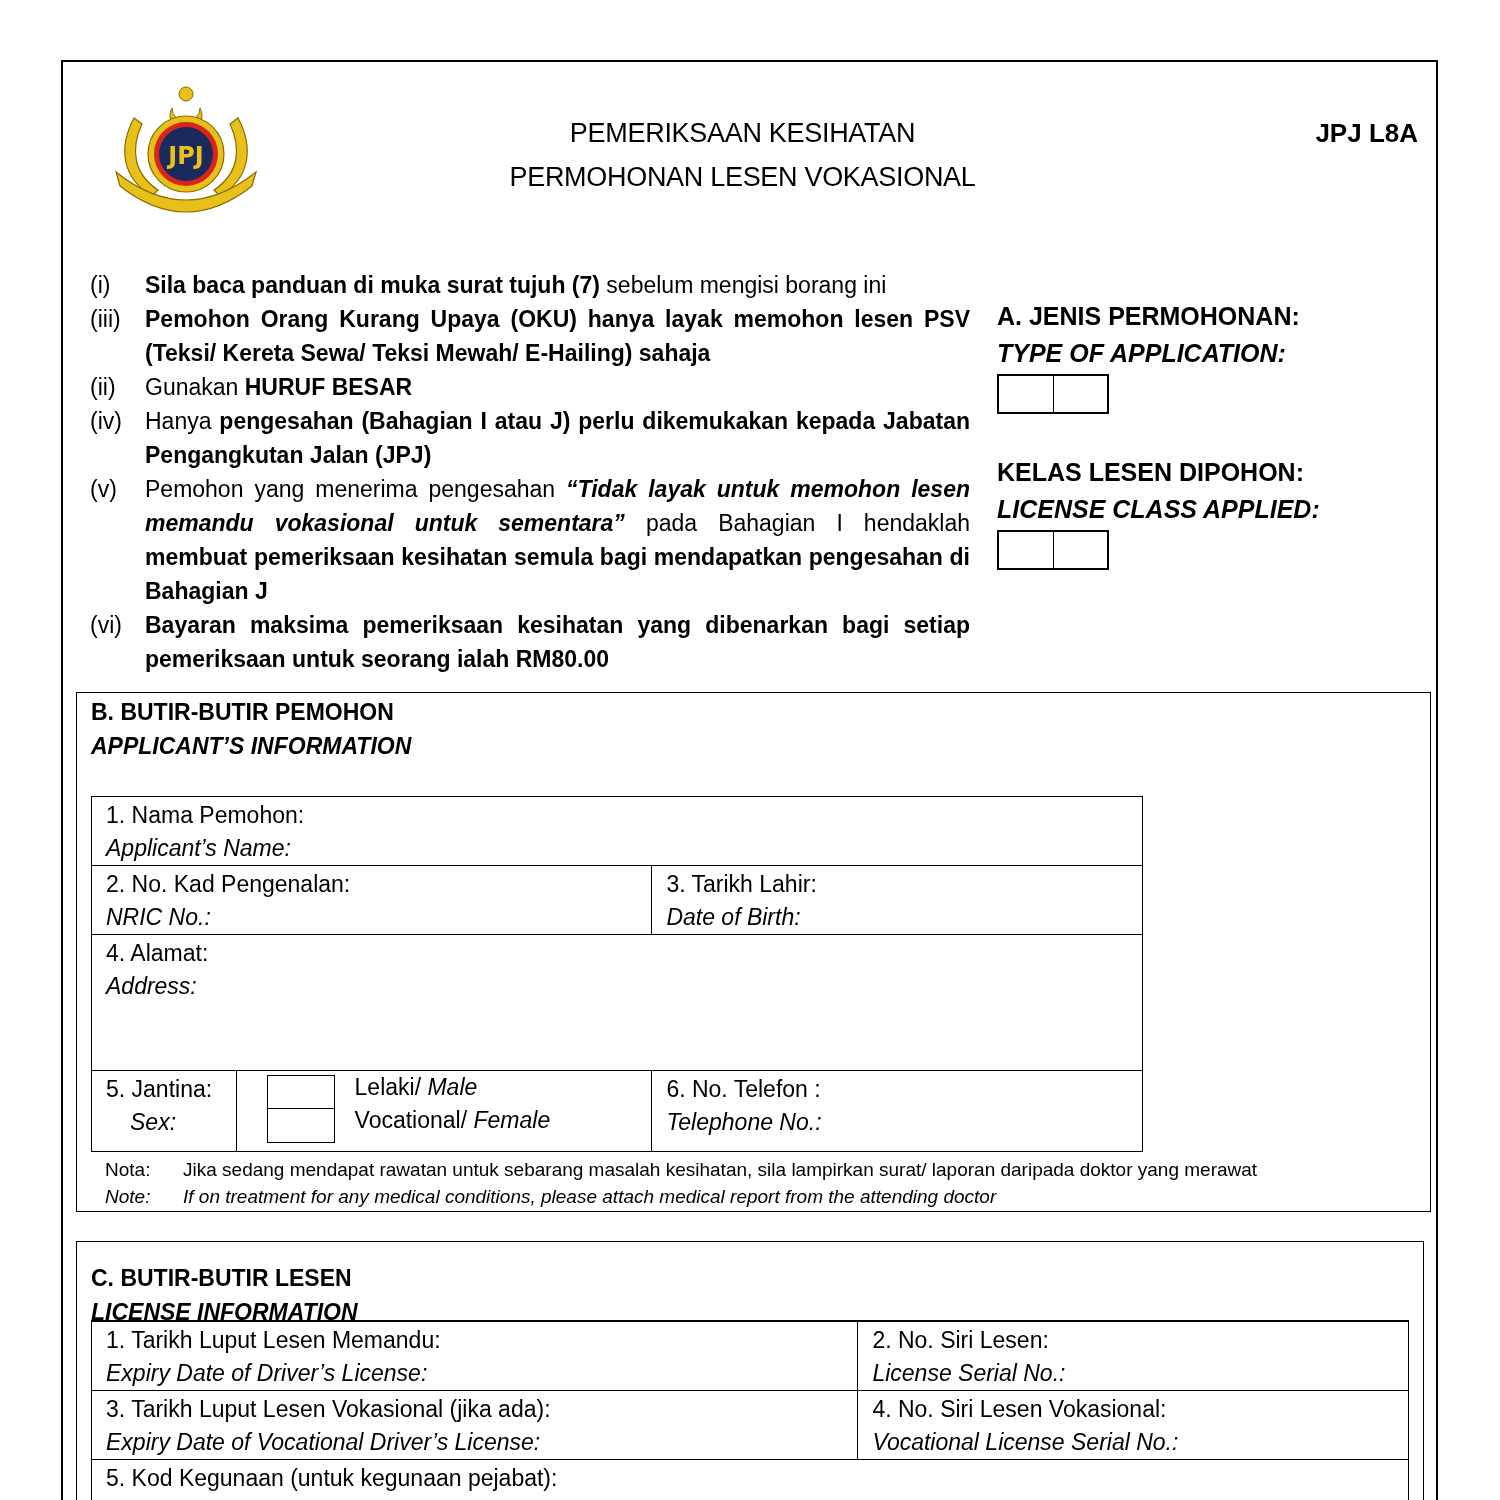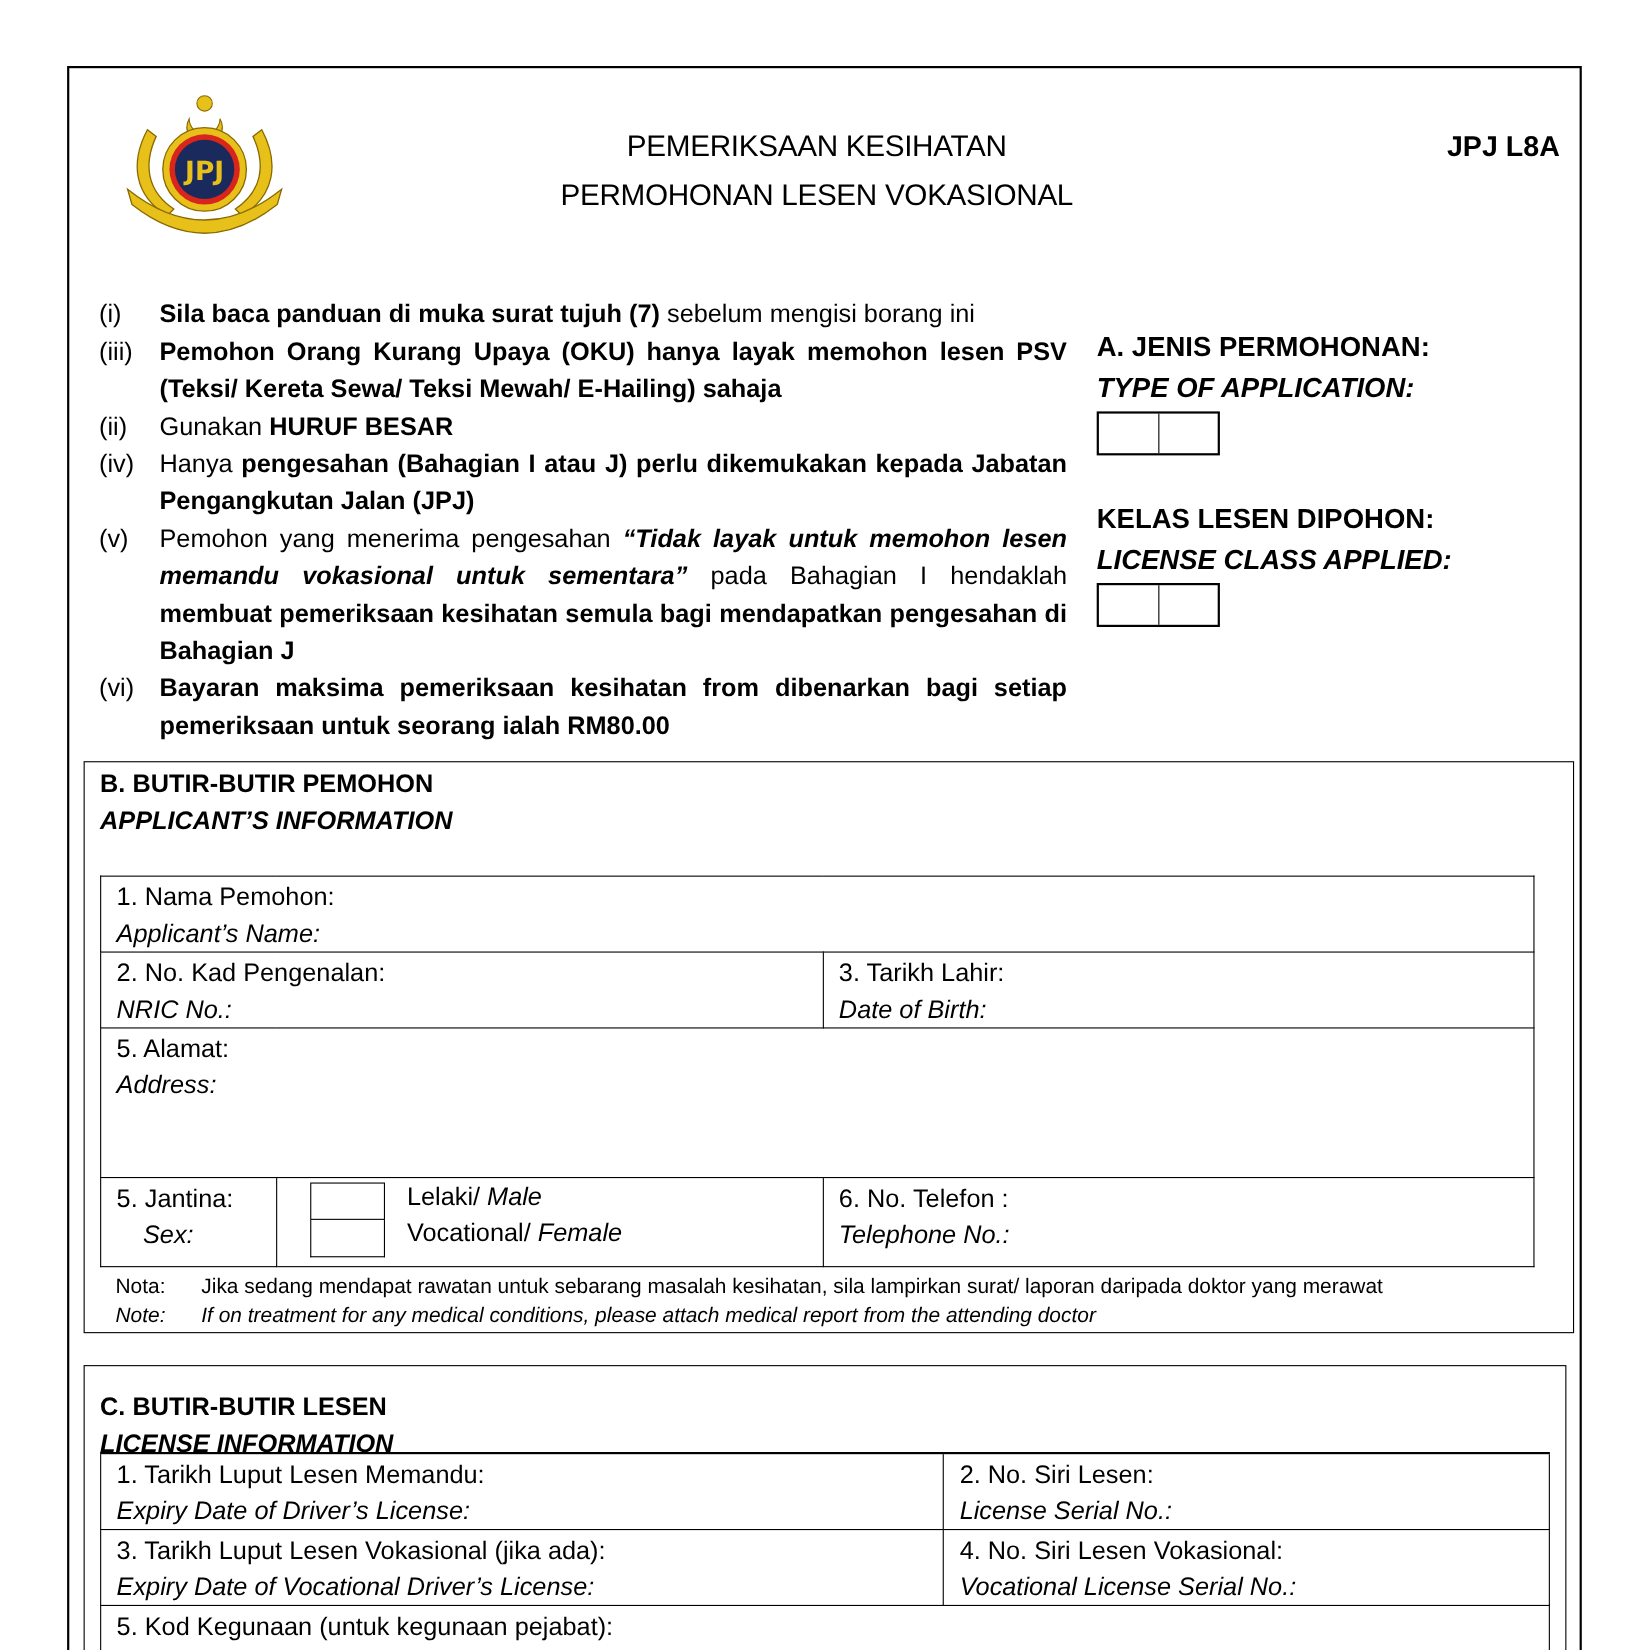--- a/index.html
+++ b/index.html
@@ -91,21 +91,21 @@
     <div class="instr-row">
       <span class="instr-num">(iv)</span>
       <span class="instr-text"><span>Hanya </span><span style="font-weight: bold;">pengesahan (Bahagian I atau J) perlu dikemukakan kepada Jabatan Pengangkutan Jalan (JPJ)</span></span>
     </div>
     <div class="instr-row">
       <span class="instr-num">(v)</span>
       <span class="instr-text"><span>Pemohon yang menerima pengesahan </span><span style="font-weight: bold; font-style: italic;">“Tidak layak untuk memohon lesen memandu vokasional untuk sementara”</span><span> pada Bahagian I hendaklah </span><span style="font-weight: bold;">membuat pemeriksaan kesihatan semula bagi  mendapatkan pengesahan di Bahagian J</span></span>
     </div>
     <div class="instr-row">
       <span class="instr-num">(vi)</span>
-      <span class="instr-text"><span style="font-weight: bold;">Bayaran maksima pemeriksaan kesihatan from dibenarkan bagi setiap pemeriksaan untuk seorang ialah RM80.00</span></span>
+      <span class="instr-text"><span style="font-weight: bold;">Bayaran maksima pemeriksaan kesihatan yang dibenarkan bagi setiap pemeriksaan untuk seorang ialah RM80.00</span></span>
     </div>
   </div>
 
 <div class="abs secA">
   <div class="secA-head">A.  JENIS PERMOHONAN:</div>
   <div class="secA-sub">TYPE OF APPLICATION:</div>
   <div class="box2">
     <div class="cell"></div>
     <div class="cell"></div>
   </div>
@@ -117,21 +117,21 @@
     <div class="cell"></div>
   </div>
 </div>
 
 <div class="abs section secB">
   <div class="sec-title" style="top:2px">
     <span>B. BUTIR-BUTIR PEMOHON</span>
     <span class="en">APPLICANT’S INFORMATION</span>
   </div>
 
-  <table class="grid" style="left:14px; top:103px; width:1304px;border-radius:24px;">
+  <table class="grid" style="left:14px; top:103px; width:1052px;border-radius:24px;">
     <colgroup>
         <col style="width:160px">
         <col style="width:497px">
         <col style="width:647px">
       </colgroup>
     <tbody>
         <tr style="height:69px">
       <td colspan="3">
         <span>1. Nama Pemohon:</span>
         <span class="lbl-en">Applicant’s Name:</span>
@@ -142,21 +142,21 @@
         <span>2. No. Kad Pengenalan:</span>
         <span class="lbl-en">NRIC No.:</span>
       </td>
       <td>
         <span>3. Tarikh Lahir:</span>
         <span class="lbl-en">Date of Birth:</span>
       </td>
     </tr>
     <tr style="height:136px">
       <td colspan="3">
-        <span>5. Alamat:</span>
+        <span>4. Alamat:</span>
         <span class="lbl-en">Address:</span>
       </td>
     </tr>
     <tr style="height:81px">
       <td>
         <span>5. Jantina:</span>
         <span class="lbl-en" style="padding-left:24px">Sex:</span>
       </td>
       <td style="padding:4px 0 0 30px">
         <div class="sexrow">

